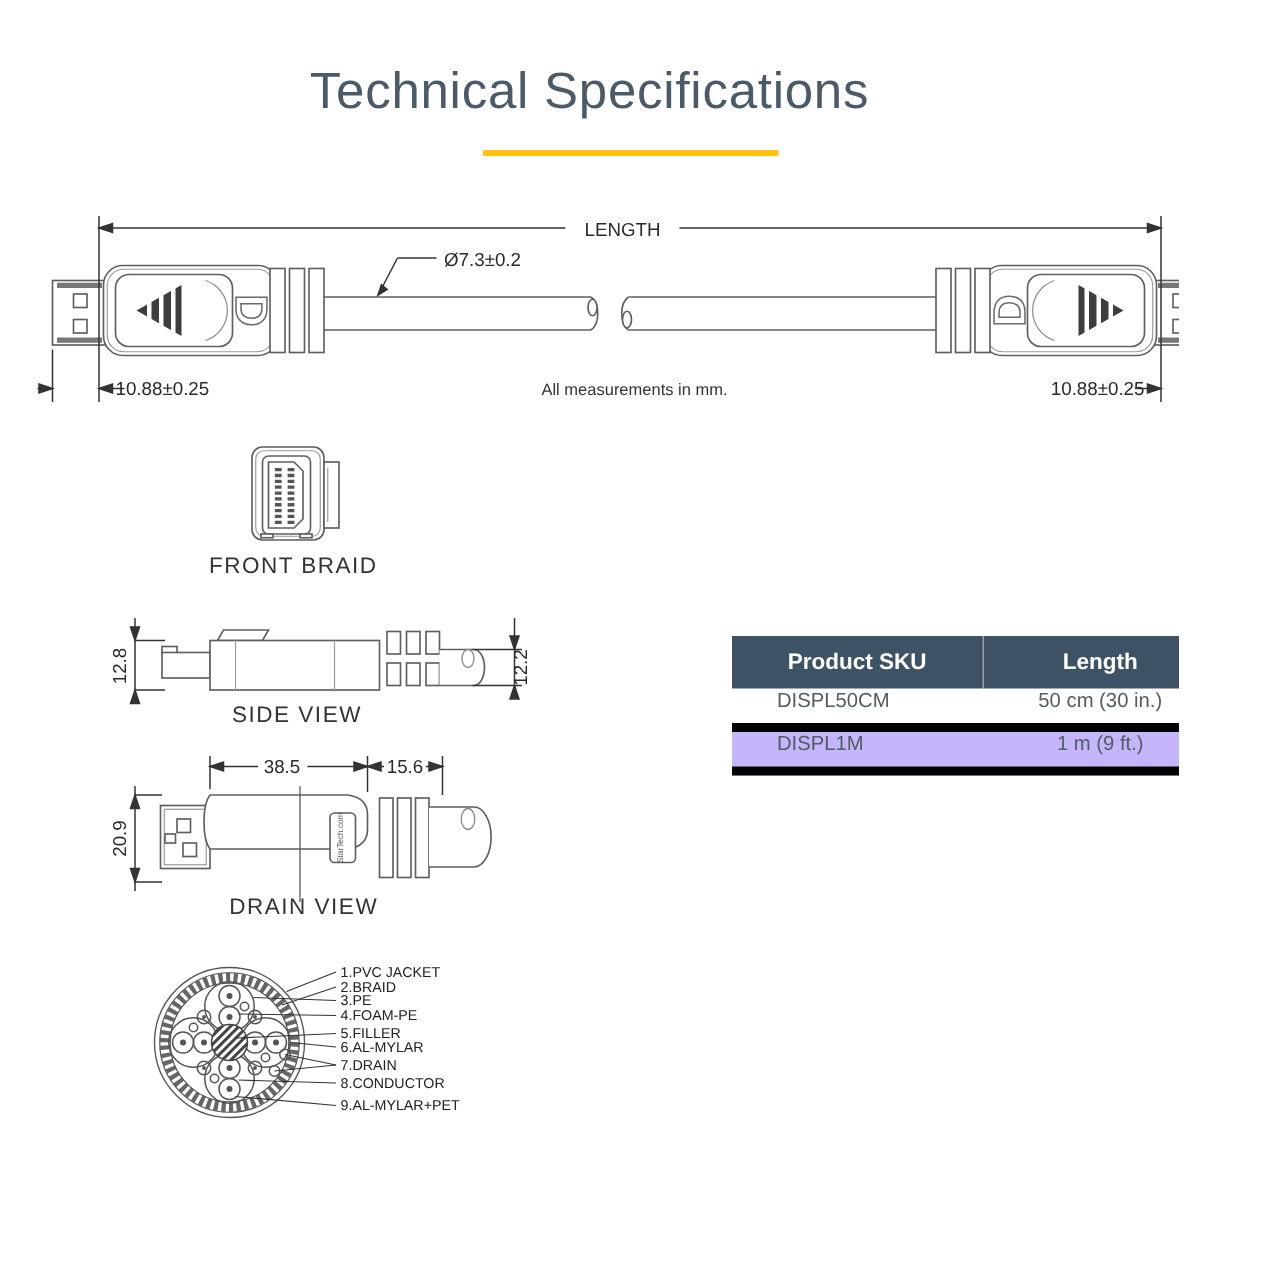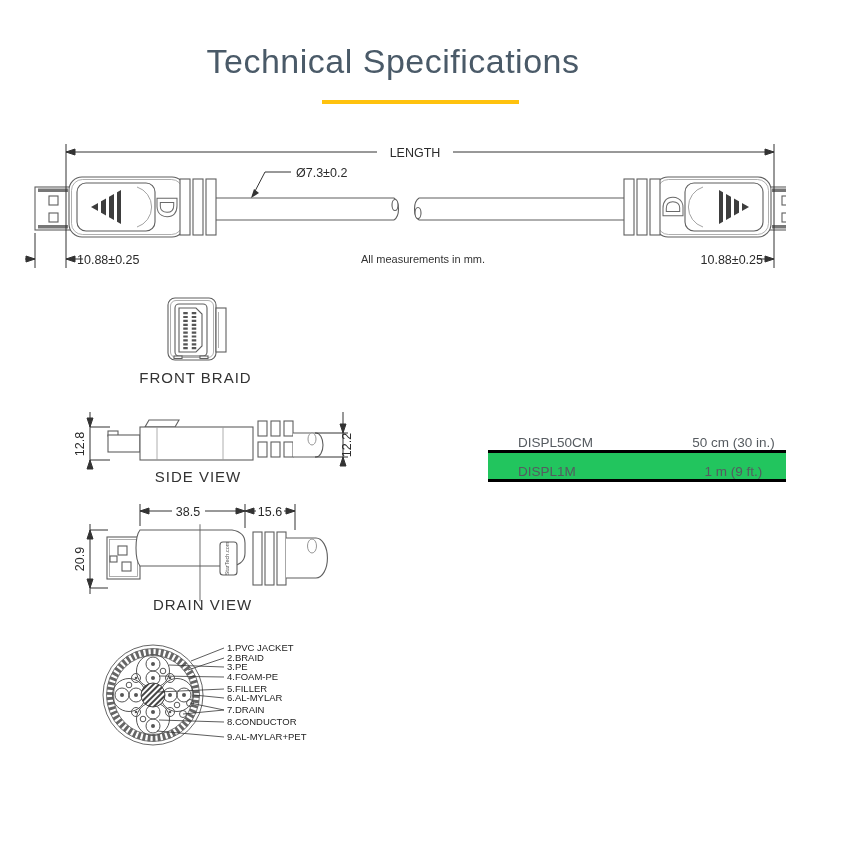--- a/index.html
+++ b/index.html
@@ -32,24 +32,24 @@
     color:#fff; font-weight:bold; font-size:15px; display:flex;
     align-items:center; justify-content:center;
   }
   .spec-head .hc:nth-child(1){ width:167px; }
   .spec-head .hc:nth-child(2){ width:157px; }
   .head-divider {
     position:absolute; left:167px; top:0; bottom:0; width:1px;
     background:rgba(255,255,255,0.45);
   }
   .spec-row {
-    display:flex; height:29px; align-items:flex-end; font-size:13.5px;
-    color:#565b60; border-bottom:3px solid #000000; background:#fff;
-  }
-  .spec-row.alt { background:#22c55e; }
+    display:flex; height:29px; align-items:flex-start; font-size:13.5px;
+    color:#565b60; border-bottom:6px solid #000000; background:#fff;
+  }
+  .spec-row.alt { background:#c4b5fd; }
   .spec-row .sku { width:167px; padding-left:30px; }
   .spec-row .len { width:157px; text-align:center; }
 </style>
 </head>
 <body>
 
 <div class="page">
 
   <div class="title">Technical Specifications</div>
   <div class="accent-rule"></div>
@@ -320,20 +320,25 @@
     <text class="cstxt" x="132" y="36">3.PE</text>
     <text class="cstxt" x="132" y="46">4.FOAM-PE</text>
     <text class="cstxt" x="132" y="58">5.FILLER</text>
     <text class="cstxt" x="132" y="67">6.AL-MYLAR</text>
     <text class="cstxt" x="132" y="79">7.DRAIN</text>
     <text class="cstxt" x="132" y="91">8.CONDUCTOR</text>
     <text class="cstxt" x="132" y="106">9.AL-MYLAR+PET</text>
   </svg>
 
   <div class="spec-table">
+    <div class="spec-head">
+      <div class="hc">Product SKU</div>
+      <div class="hc">Length</div>
+      <div class="head-divider"></div>
+    </div>
     <div class="spec-row">
       <div class="sku">DISPL50CM</div>
       <div class="len">50 cm (30 in.)</div>
     </div>
     <div class="spec-row alt">
       <div class="sku">DISPL1M</div>
       <div class="len">1 m (9 ft.)</div>
     </div>
   </div>
 

